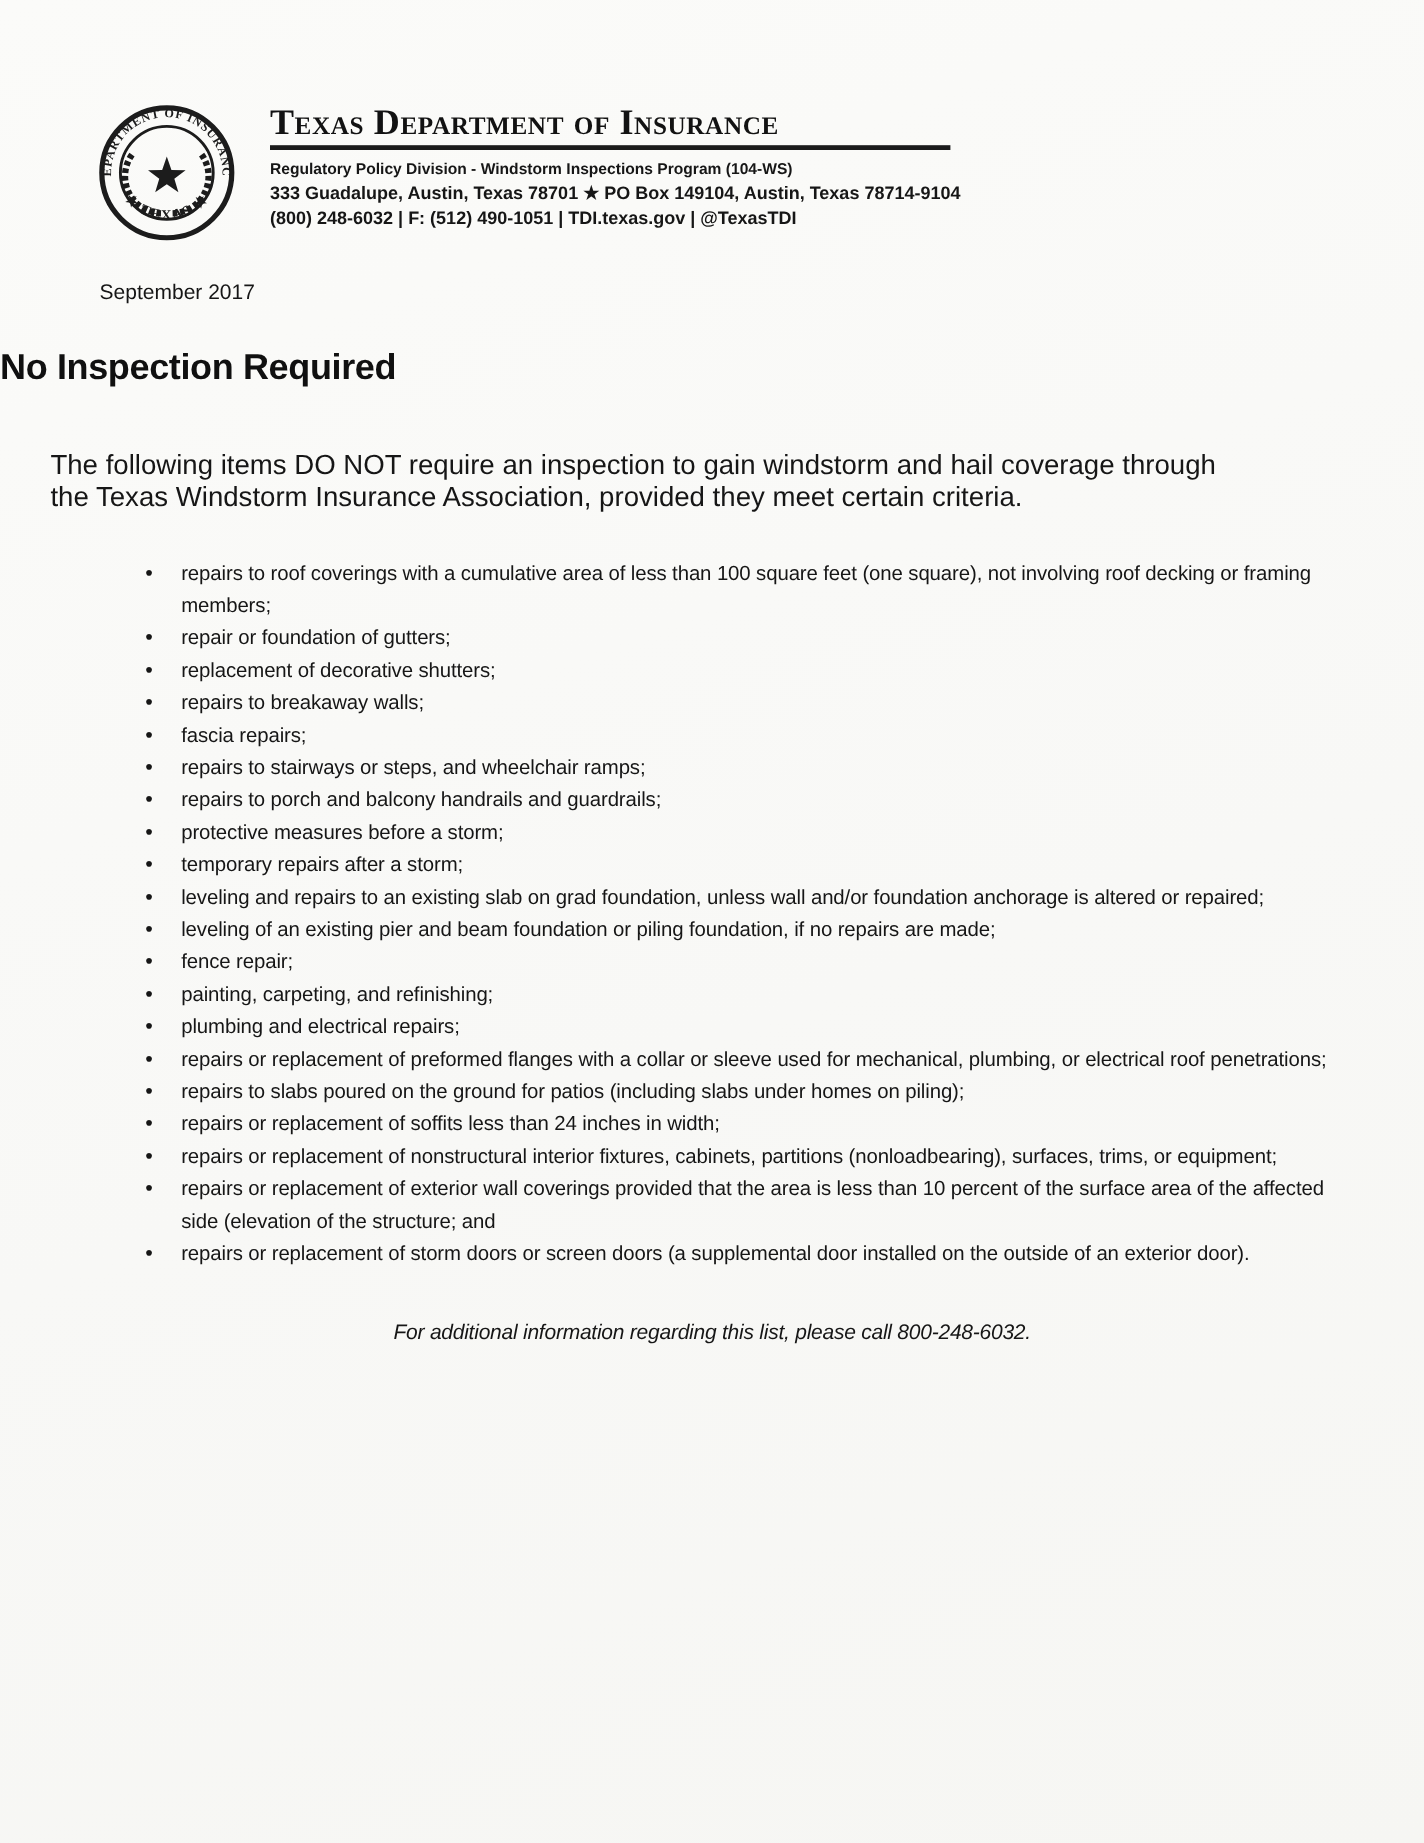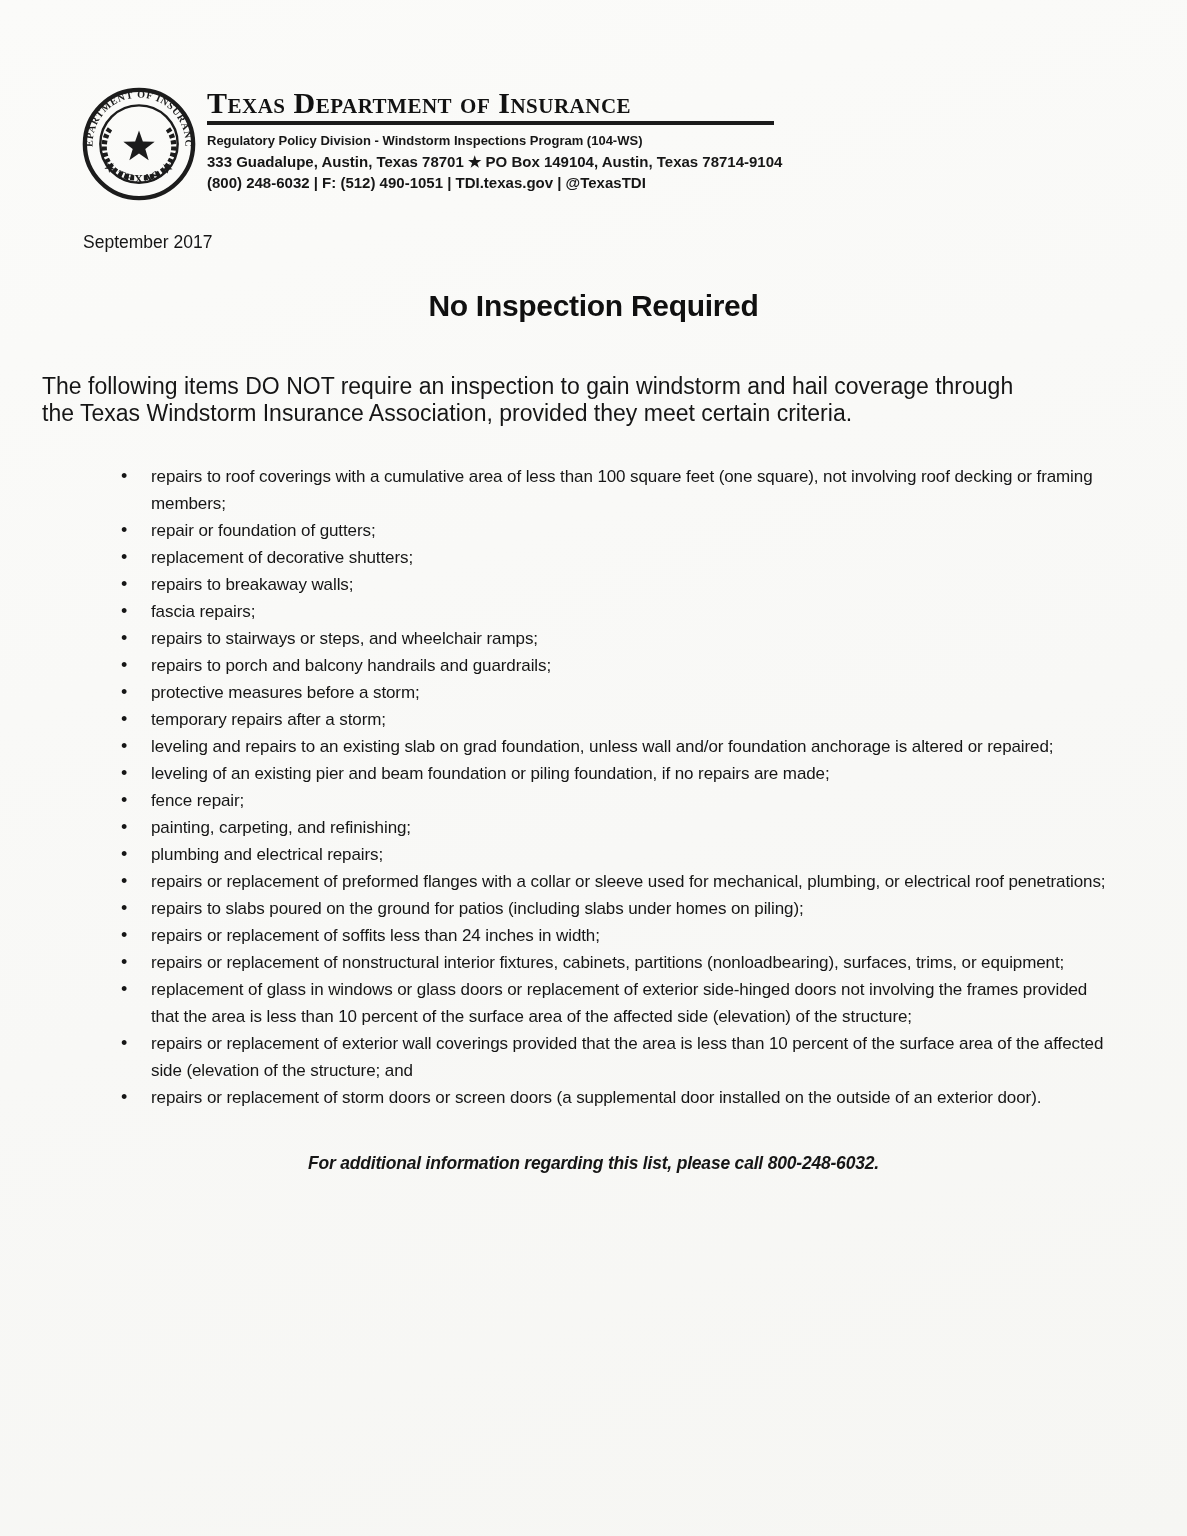--- a/index.html
+++ b/index.html
@@ -23,21 +23,21 @@
     display: flex;
     align-items: flex-start;
     padding: 84px 0 0 78px;
   }
   .seal {
     width: 122px;
     flex: 0 0 122px;
     margin-top: 2px;
   }
   .letterhead-text {
-    margin-left: 7px;
+    margin-left: 25px;
     padding-top: 4px;
   }
   .agency-name {
     margin: 0;
     font-family: "Liberation Serif", serif;
     font-variant: small-caps;
     font-weight: 700;
     font-size: 30px;
     line-height: 30px;
     letter-spacing: 0.5px;
@@ -60,21 +60,20 @@
     line-height: 21px;
   }
 
   
   .date-line {
     margin: 26px 0 12px 83px;
     font-size: 17.5px;
   }
   .doc-title {
     margin: 36px 0 0 0;
-    text-align: center;
     font-size: 30px;
     font-weight: 700;
     letter-spacing: -0.3px;
     color: #101010;
   }
   .intro {
     margin: 50px 0 0 42px;
     width: 1005px;
     font-size: 23px;
     line-height: 27px;
@@ -96,21 +95,21 @@
     content: "\2022";
     position: absolute;
     left: 1px;
     top: 0;
     font-size: 18px;
   }
   .footer-note {
     margin: 42px 0 0 0;
     text-align: center;
     font-size: 17.5px;
-    font-weight: 700;
+    font-weight: 400;
     font-style: italic;
     letter-spacing: -0.2px;
   }
 </style>
 </head>
 <body>
 
 <div class="page">
 
   <header class="letterhead">
@@ -160,20 +159,19 @@
     <li>temporary repairs after a storm;</li>
     <li>leveling and repairs to an existing slab on grad foundation, unless wall and/or foundation anchorage is altered or repaired;</li>
     <li>leveling of an existing pier and beam foundation or piling foundation, if no repairs are made;</li>
     <li>fence repair;</li>
     <li>painting, carpeting, and refinishing;</li>
     <li>plumbing and electrical repairs;</li>
     <li>repairs or replacement of preformed flanges with a collar or sleeve used for mechanical, plumbing, or electrical roof penetrations;</li>
     <li>repairs to slabs poured on the ground for patios (including slabs under homes on piling);</li>
     <li>repairs or replacement of soffits less than 24 inches in width;</li>
     <li>repairs or replacement of nonstructural interior fixtures, cabinets, partitions (nonloadbearing), surfaces, trims, or equipment;</li>
-    <li>replacement of glass in windows or glass doors or replacement of exterior side-hinged doors not involving the frames provided that the area is less than 10 percent of the surface area of the affected side (elevation) of the structure;</li>
     <li>repairs or replacement of exterior wall coverings provided that the area is less than 10 percent of the surface area of the affected side (elevation of the structure; and</li>
     <li>repairs or replacement of storm doors or screen doors (a supplemental door installed on the outside of an exterior door).</li>
   </ul>
 
   <p class="footer-note">For additional information regarding this list, please call 800-248-6032.</p>
 
 </div>
 
 </body></html>

